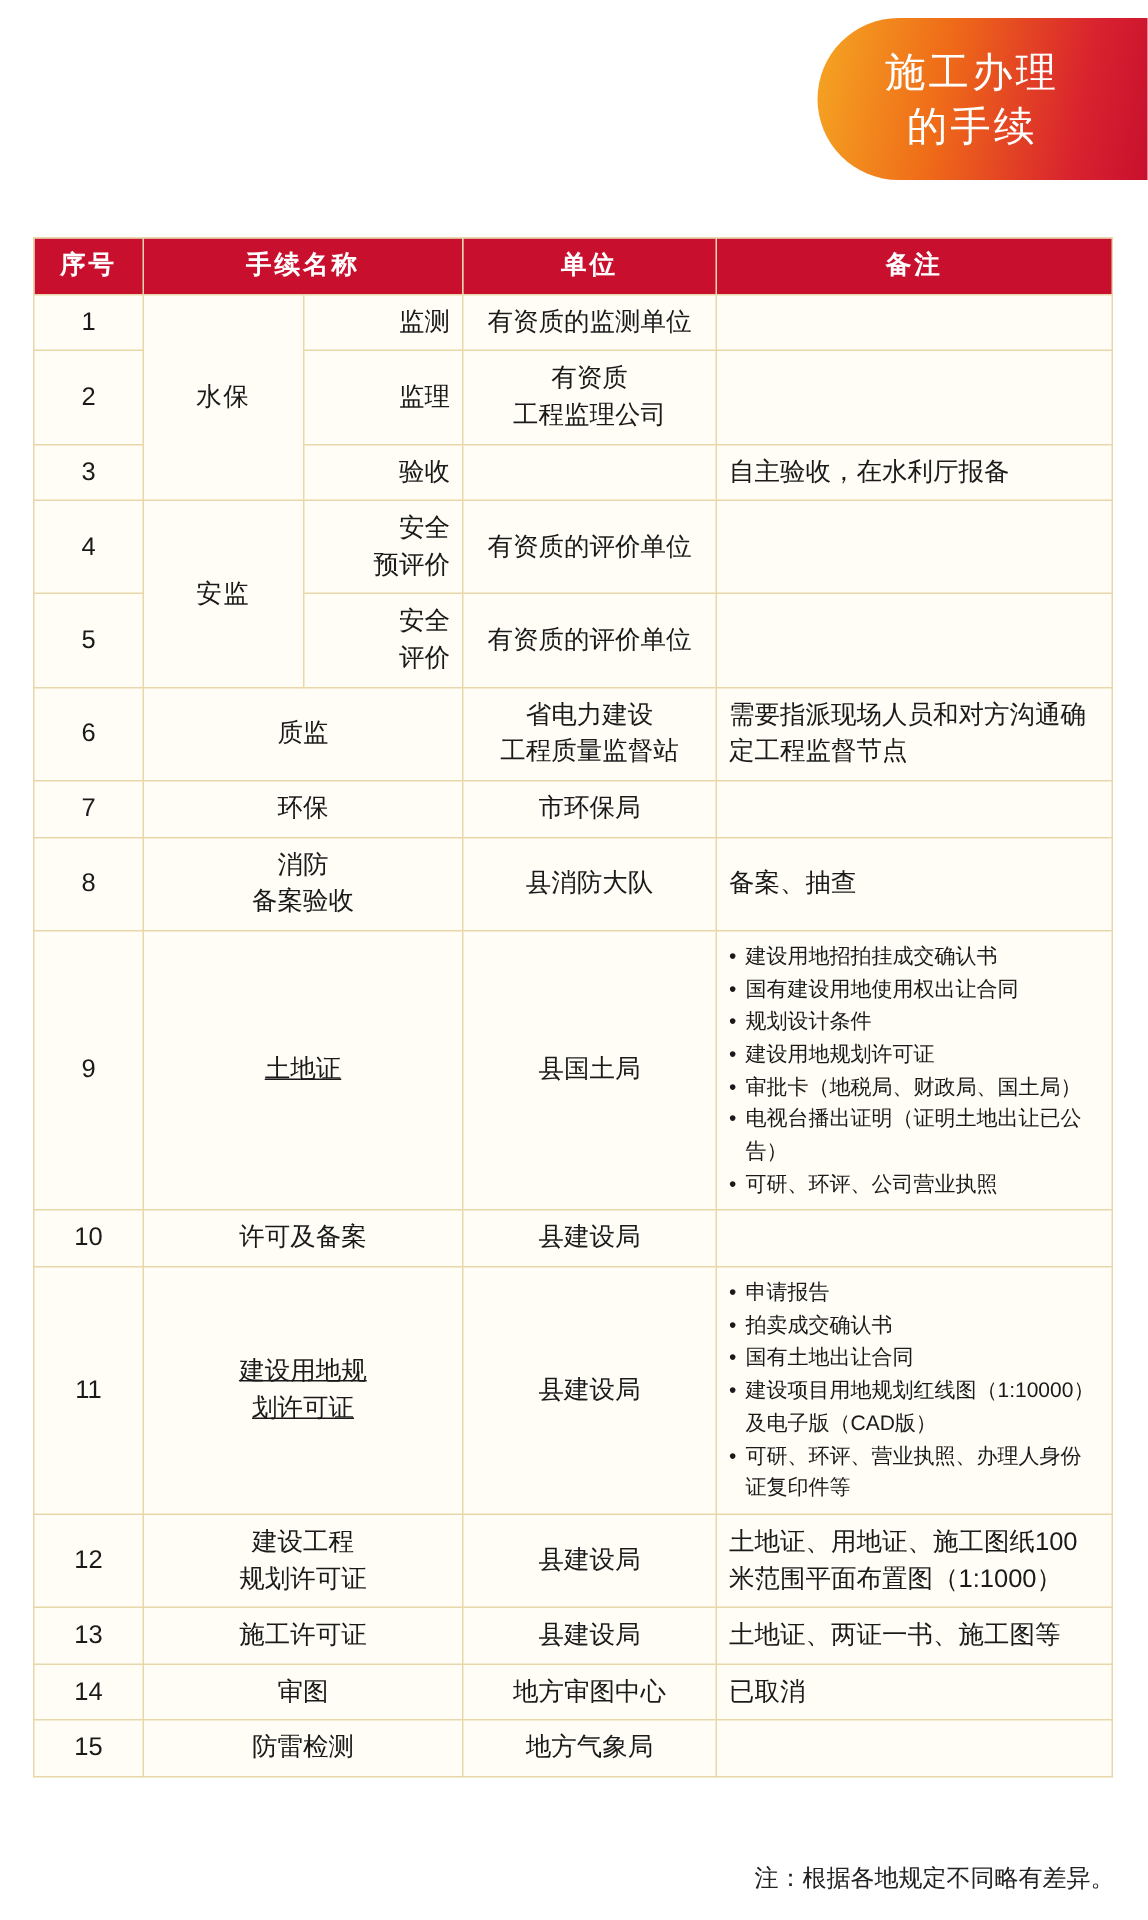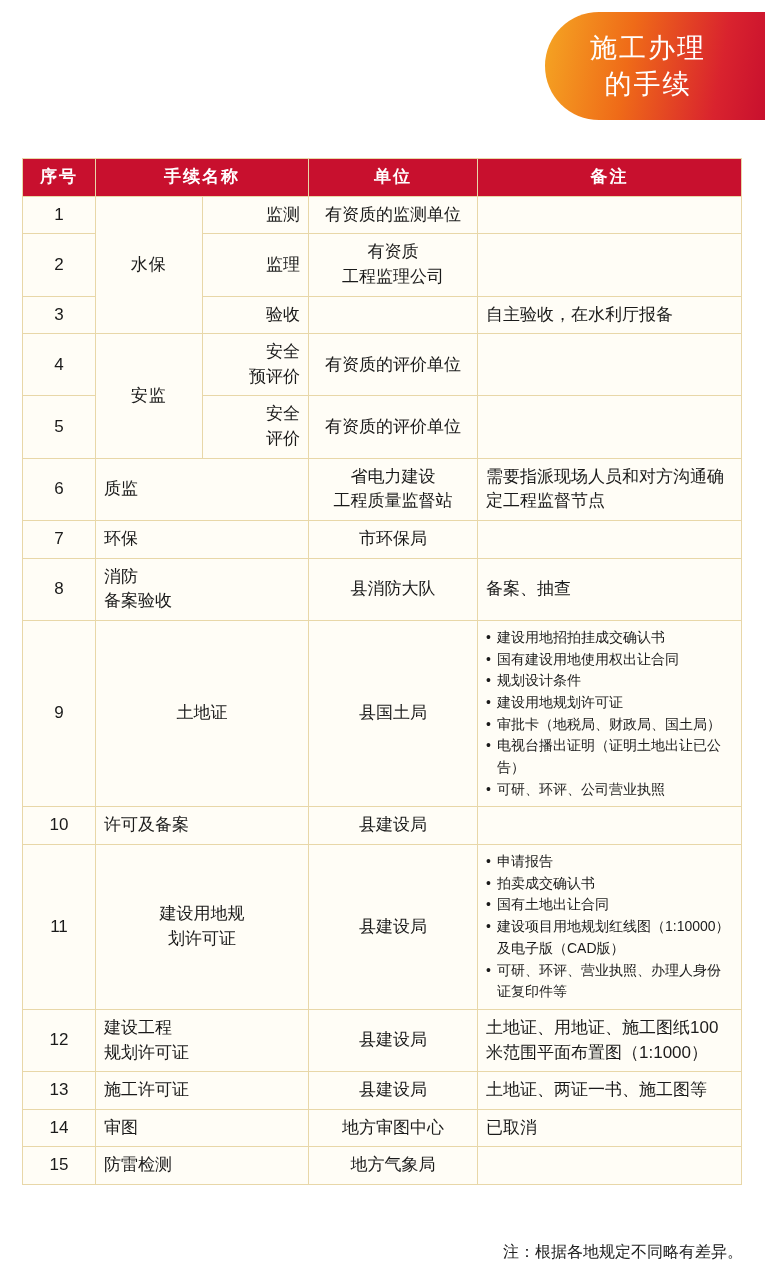--- a/index.html
+++ b/index.html
@@ -77,20 +77,21 @@
     width: 56px;
     font-size: 18px;
   }
   td.grp {
     text-align: center;
     width: 46px;
     font-size: 18px;
     letter-spacing: 1px;
   }
   td.name {
+    text-align: center;
     font-size: 18px;
   }
   td.name-sub {
     text-align: right;
     font-size: 18px;
   }
   td.unit {
     text-align: center;
     width: 152px;
     font-size: 17px;
@@ -112,20 +113,21 @@
     font-size: 14px;
   }
   .bullets li::before {
     content: "•";
     position: absolute;
     left: 0;
     top: 0;
   }
   .v-center-tall {
     text-align: center;
+    text-decoration: underline;
   }
 
   
   .footer-note {
     position: absolute;
     right: 22px;
     top: 1242px;
     font-size: 16px;
     color: #222;
   }

